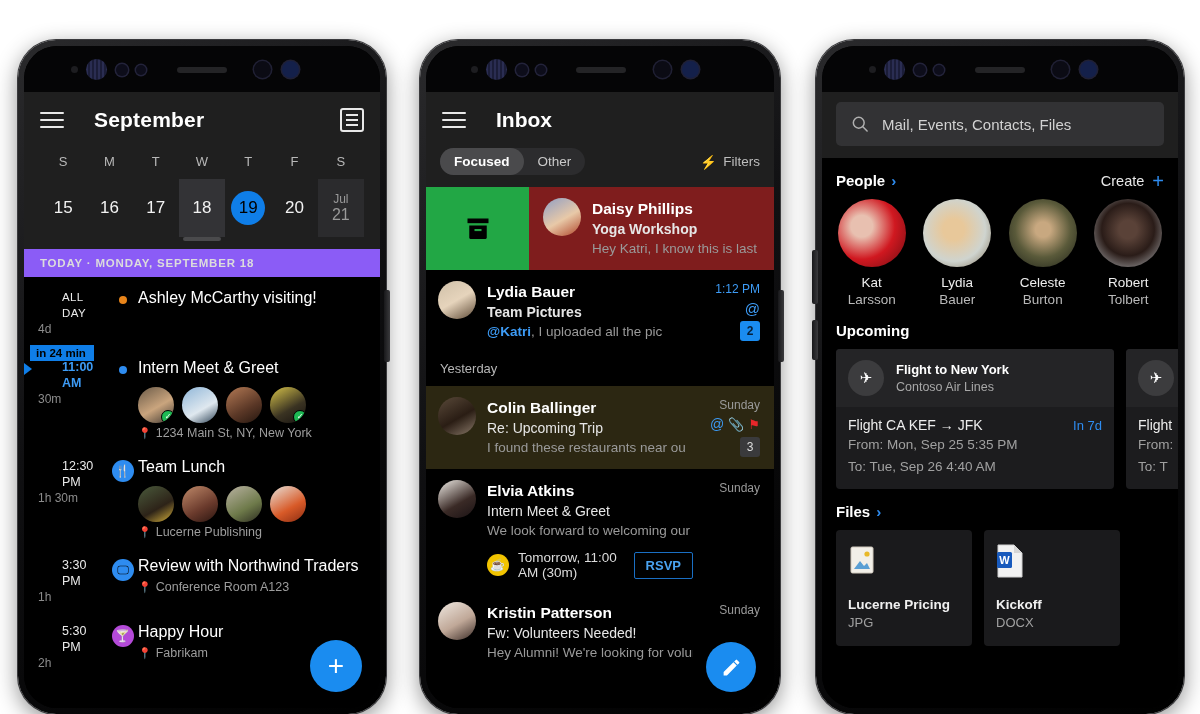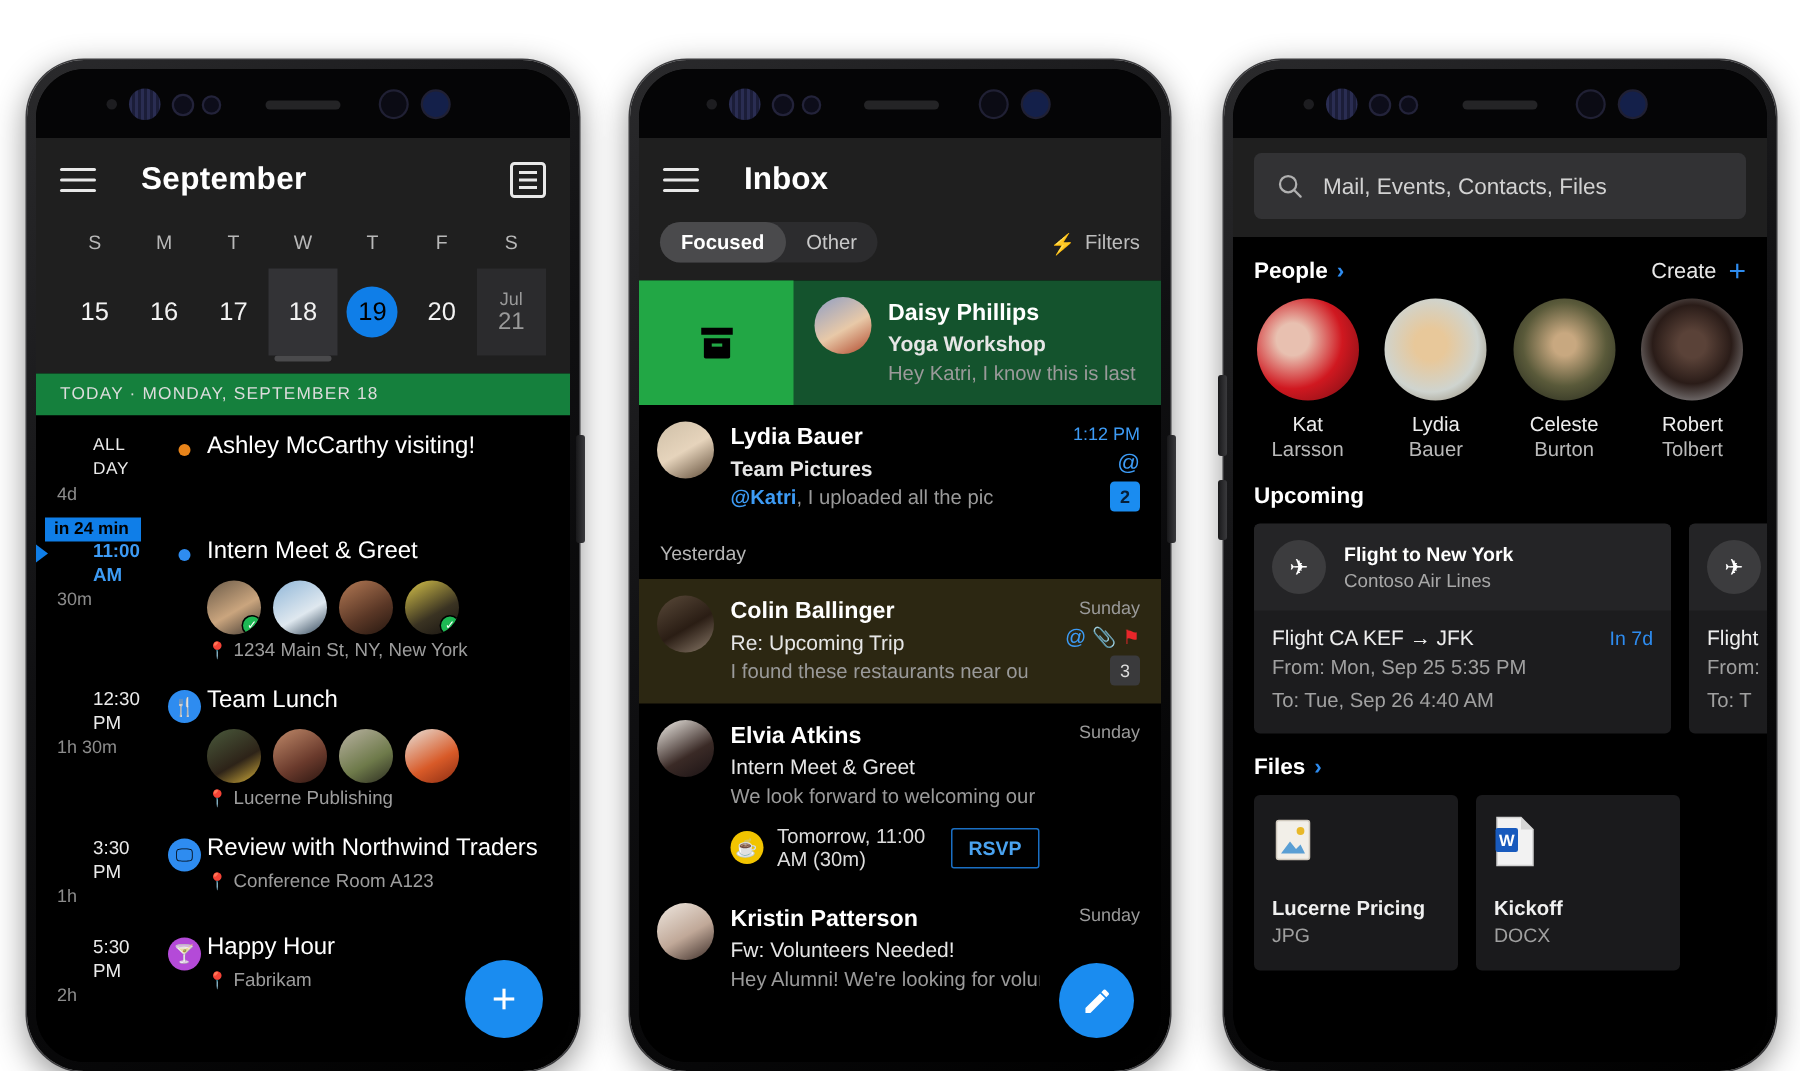--- a/index.html
+++ b/index.html
@@ -68,22 +68,22 @@
     background: #0f7ee8; color: #000; display: flex;
     align-items: center; justify-content: center; font-size: 17px;
   }
   .date-cell.overflow { background: #2b2b2d; flex-direction: column; gap: 0; }
   .date-cell.overflow .mon { font-size: 12px; color: #9a9a9a; line-height: 14px; }
   .date-cell.overflow .num { font-size: 16px; color: #9a9a9a; line-height: 18px; }
   .drag-handle { height: 12px; display: flex; justify-content: center; align-items: flex-start; }
   .drag-handle i { width: 38px; height: 4px; border-radius: 2px; background: #4a4a4c; }
 
   .today-bar {
-    background: #15803d; color: #dcdcdc; font-size: 11.5px;
-    letter-spacing: .8px; font-weight: 400; padding: 8px 16px;
+    background: #8b5cf6; color: #dcdcdc; font-size: 11.5px;
+    letter-spacing: .8px; font-weight: 700; padding: 8px 16px;
   }
   .agenda { background: #000; }
   .ev { display: flex; padding: 10px 14px 2px; }
   .ev-time { width: 70px; flex: none; padding-top: 2px; }
   .ev-time .t { font-size: 12.5px; color: #eaeaea; line-height: 16px; margin-left: 24px; }
   .ev-time .t.now { color: #3d9bf5; font-weight: 600; }
   .ev-time .t.caps { font-size: 11.5px; letter-spacing: .4px; }
   .ev-time .d { font-size: 12px; color: #8c8c8c; line-height: 16px; }
   .ev-icon { width: 30px; flex: none; display: flex; justify-content: center; padding-top: 4px; }
   .dot { width: 8px; height: 8px; border-radius: 50%; margin-top: 5px; }
@@ -124,21 +124,21 @@
   
   .ib-head { background: #1f1f1f; }
   .ib-topbar { height: 56px; display: flex; align-items: center; padding: 0 16px; }
   .ib-title { color: #fff; font-size: 21px; font-weight: 600; margin-left: 30px; }
   .ib-tabs { display: flex; align-items: center; padding: 0 14px 12px; }
   .pivot { display: flex; background: #2c2c2e; border-radius: 16px; }
   .pivot div { font-size: 13.5px; padding: 6px 14px; border-radius: 16px; color: #c9c9c9; }
   .pivot div.active { background: #4a4a4c; color: #fff; font-weight: 600; }
   .filters { margin-left: auto; display: flex; align-items: center; gap: 6px; color: #bdbdbd; font-size: 13.5px; }
 
-  .swipe-row { display: flex; height: 83px; background: #14532d; }
+  .swipe-row { display: flex; height: 83px; background: #7f1d1d; }
   .swipe-action {
     width: 103px; flex: none; background: #22a745;
     display: flex; align-items: center; justify-content: center;
   }
   .mail { display: flex; padding: 11px 14px 11px 12px; gap: 11px; }
   .mail.flagged { background: #2c2712; }
   .avatar { width: 38px; height: 38px; border-radius: 50%; flex: none; overflow: hidden; }
   .mail-body { flex: 1; min-width: 0; }
   .mail-from { color: #fff; font-size: 15.5px; font-weight: 600; line-height: 21px; }
   .mail-subj { color: #e6e6e6; font-size: 14px; line-height: 20px; }

